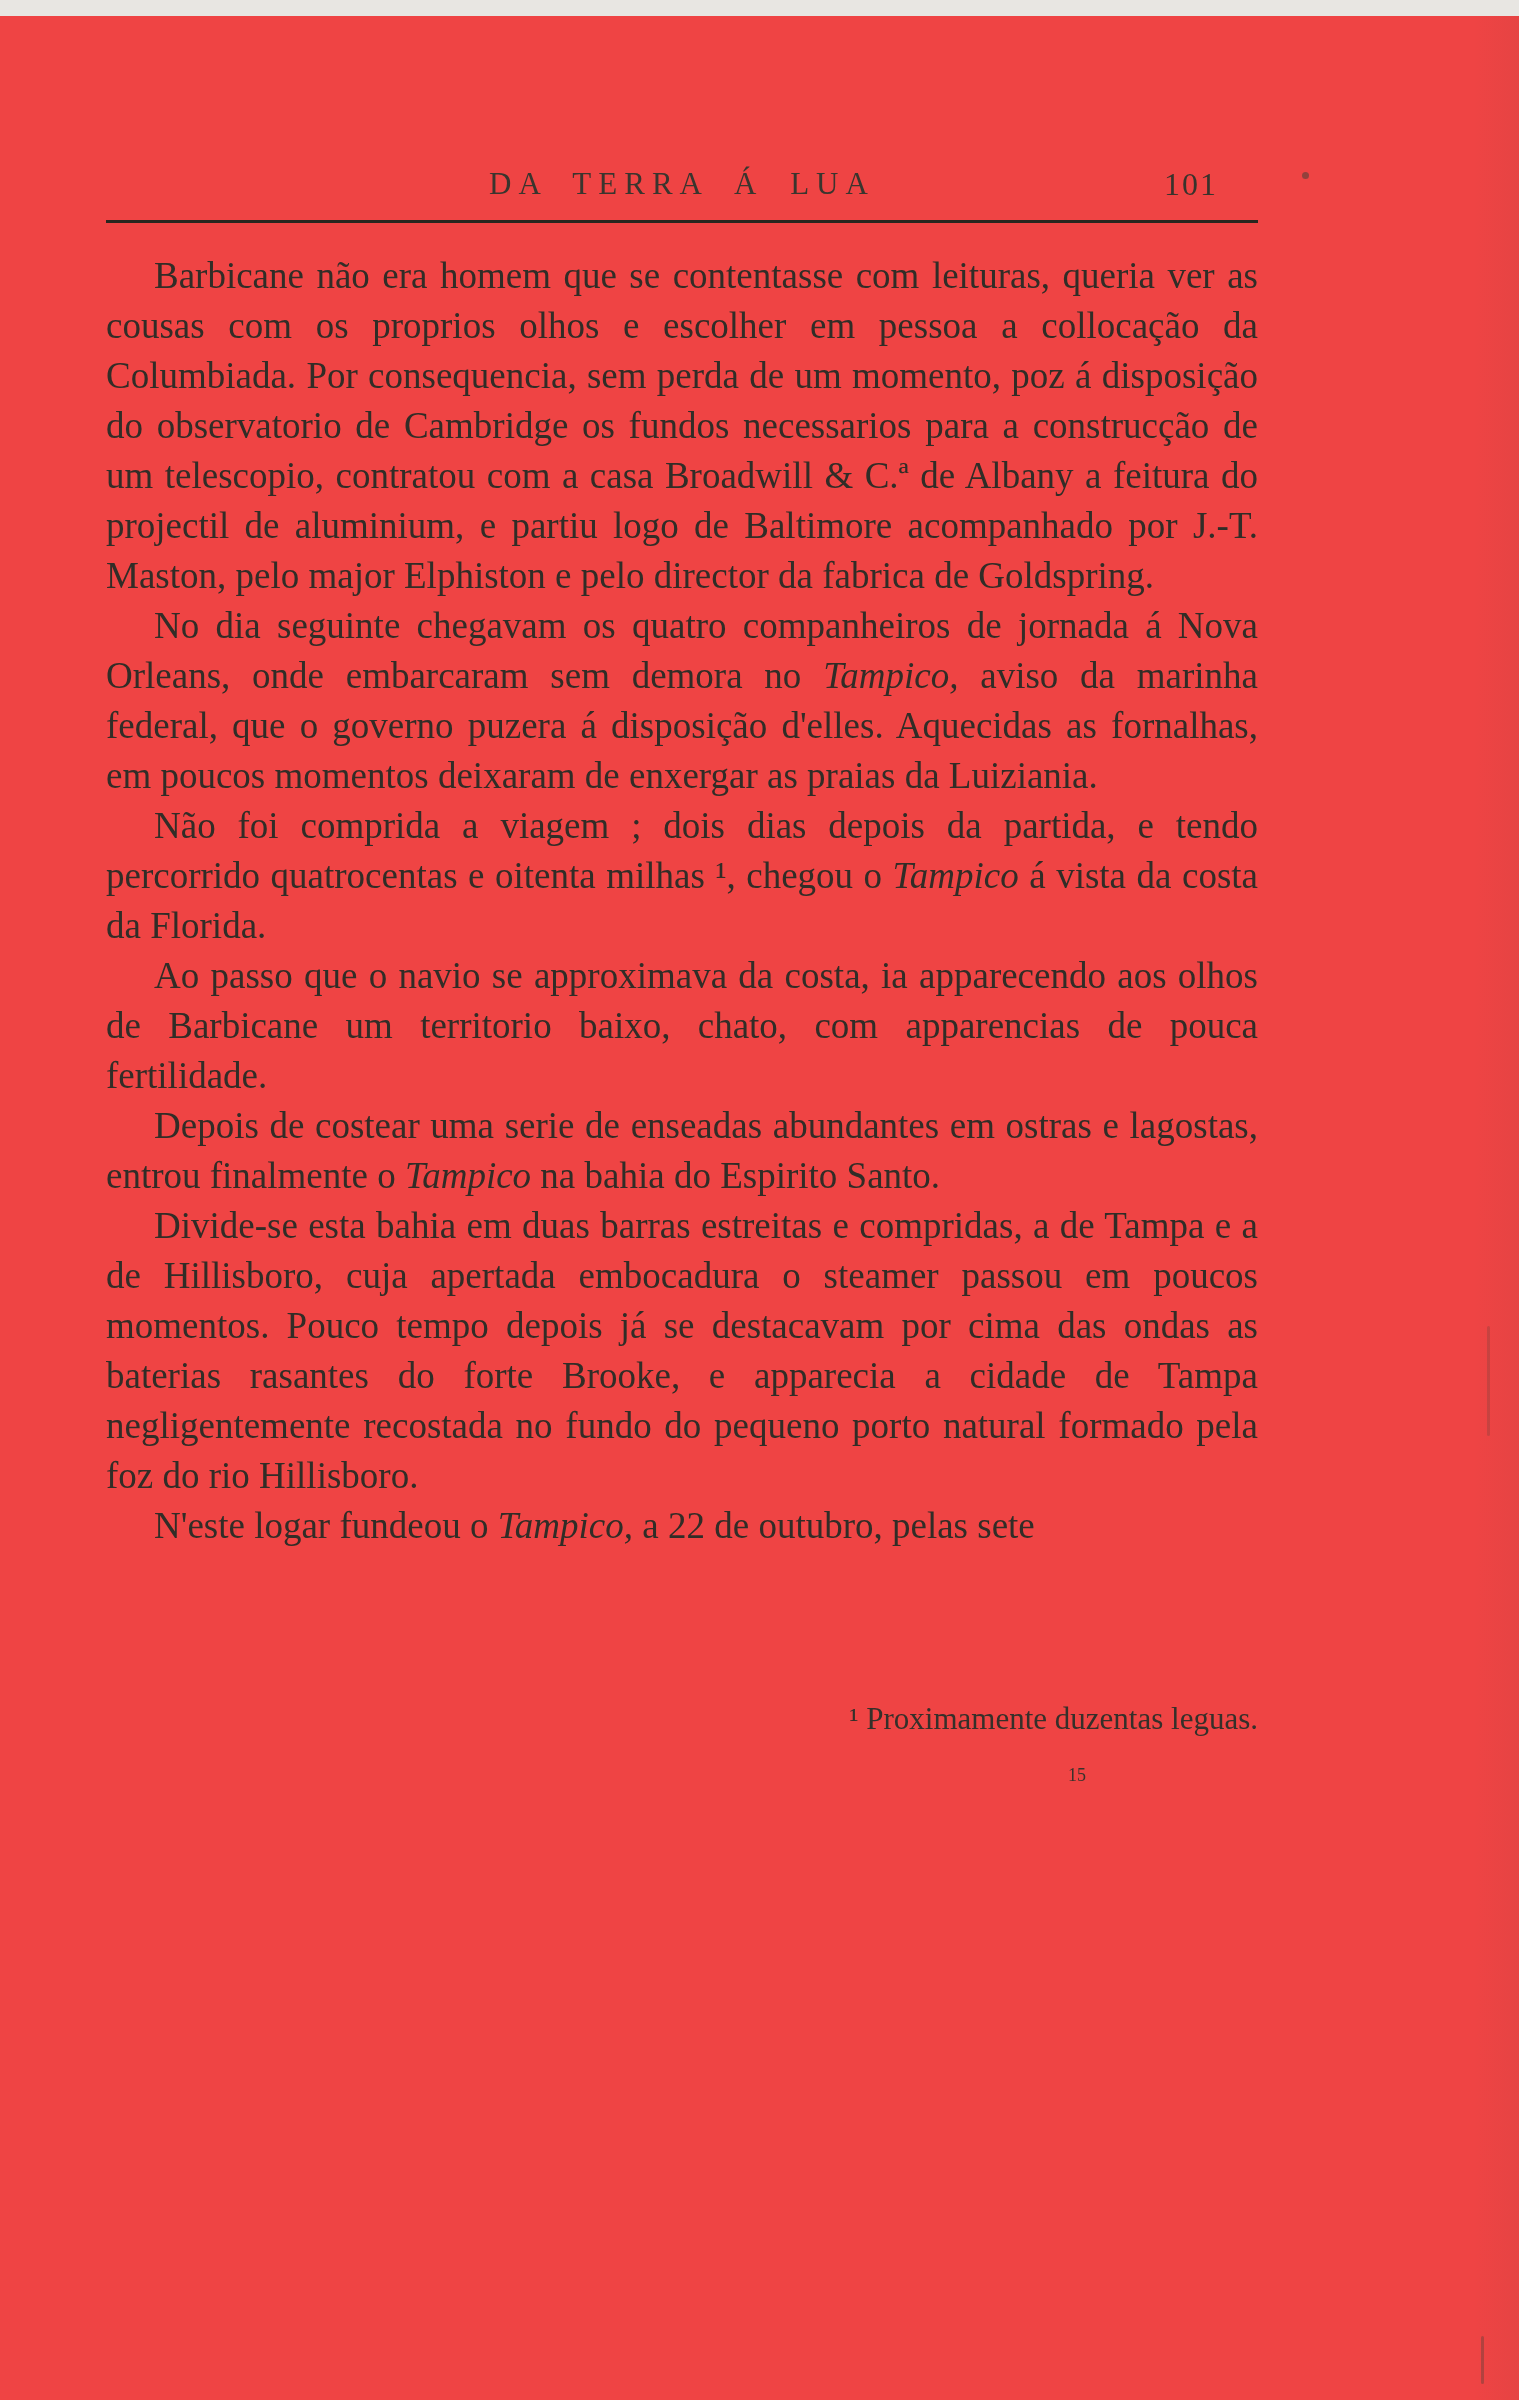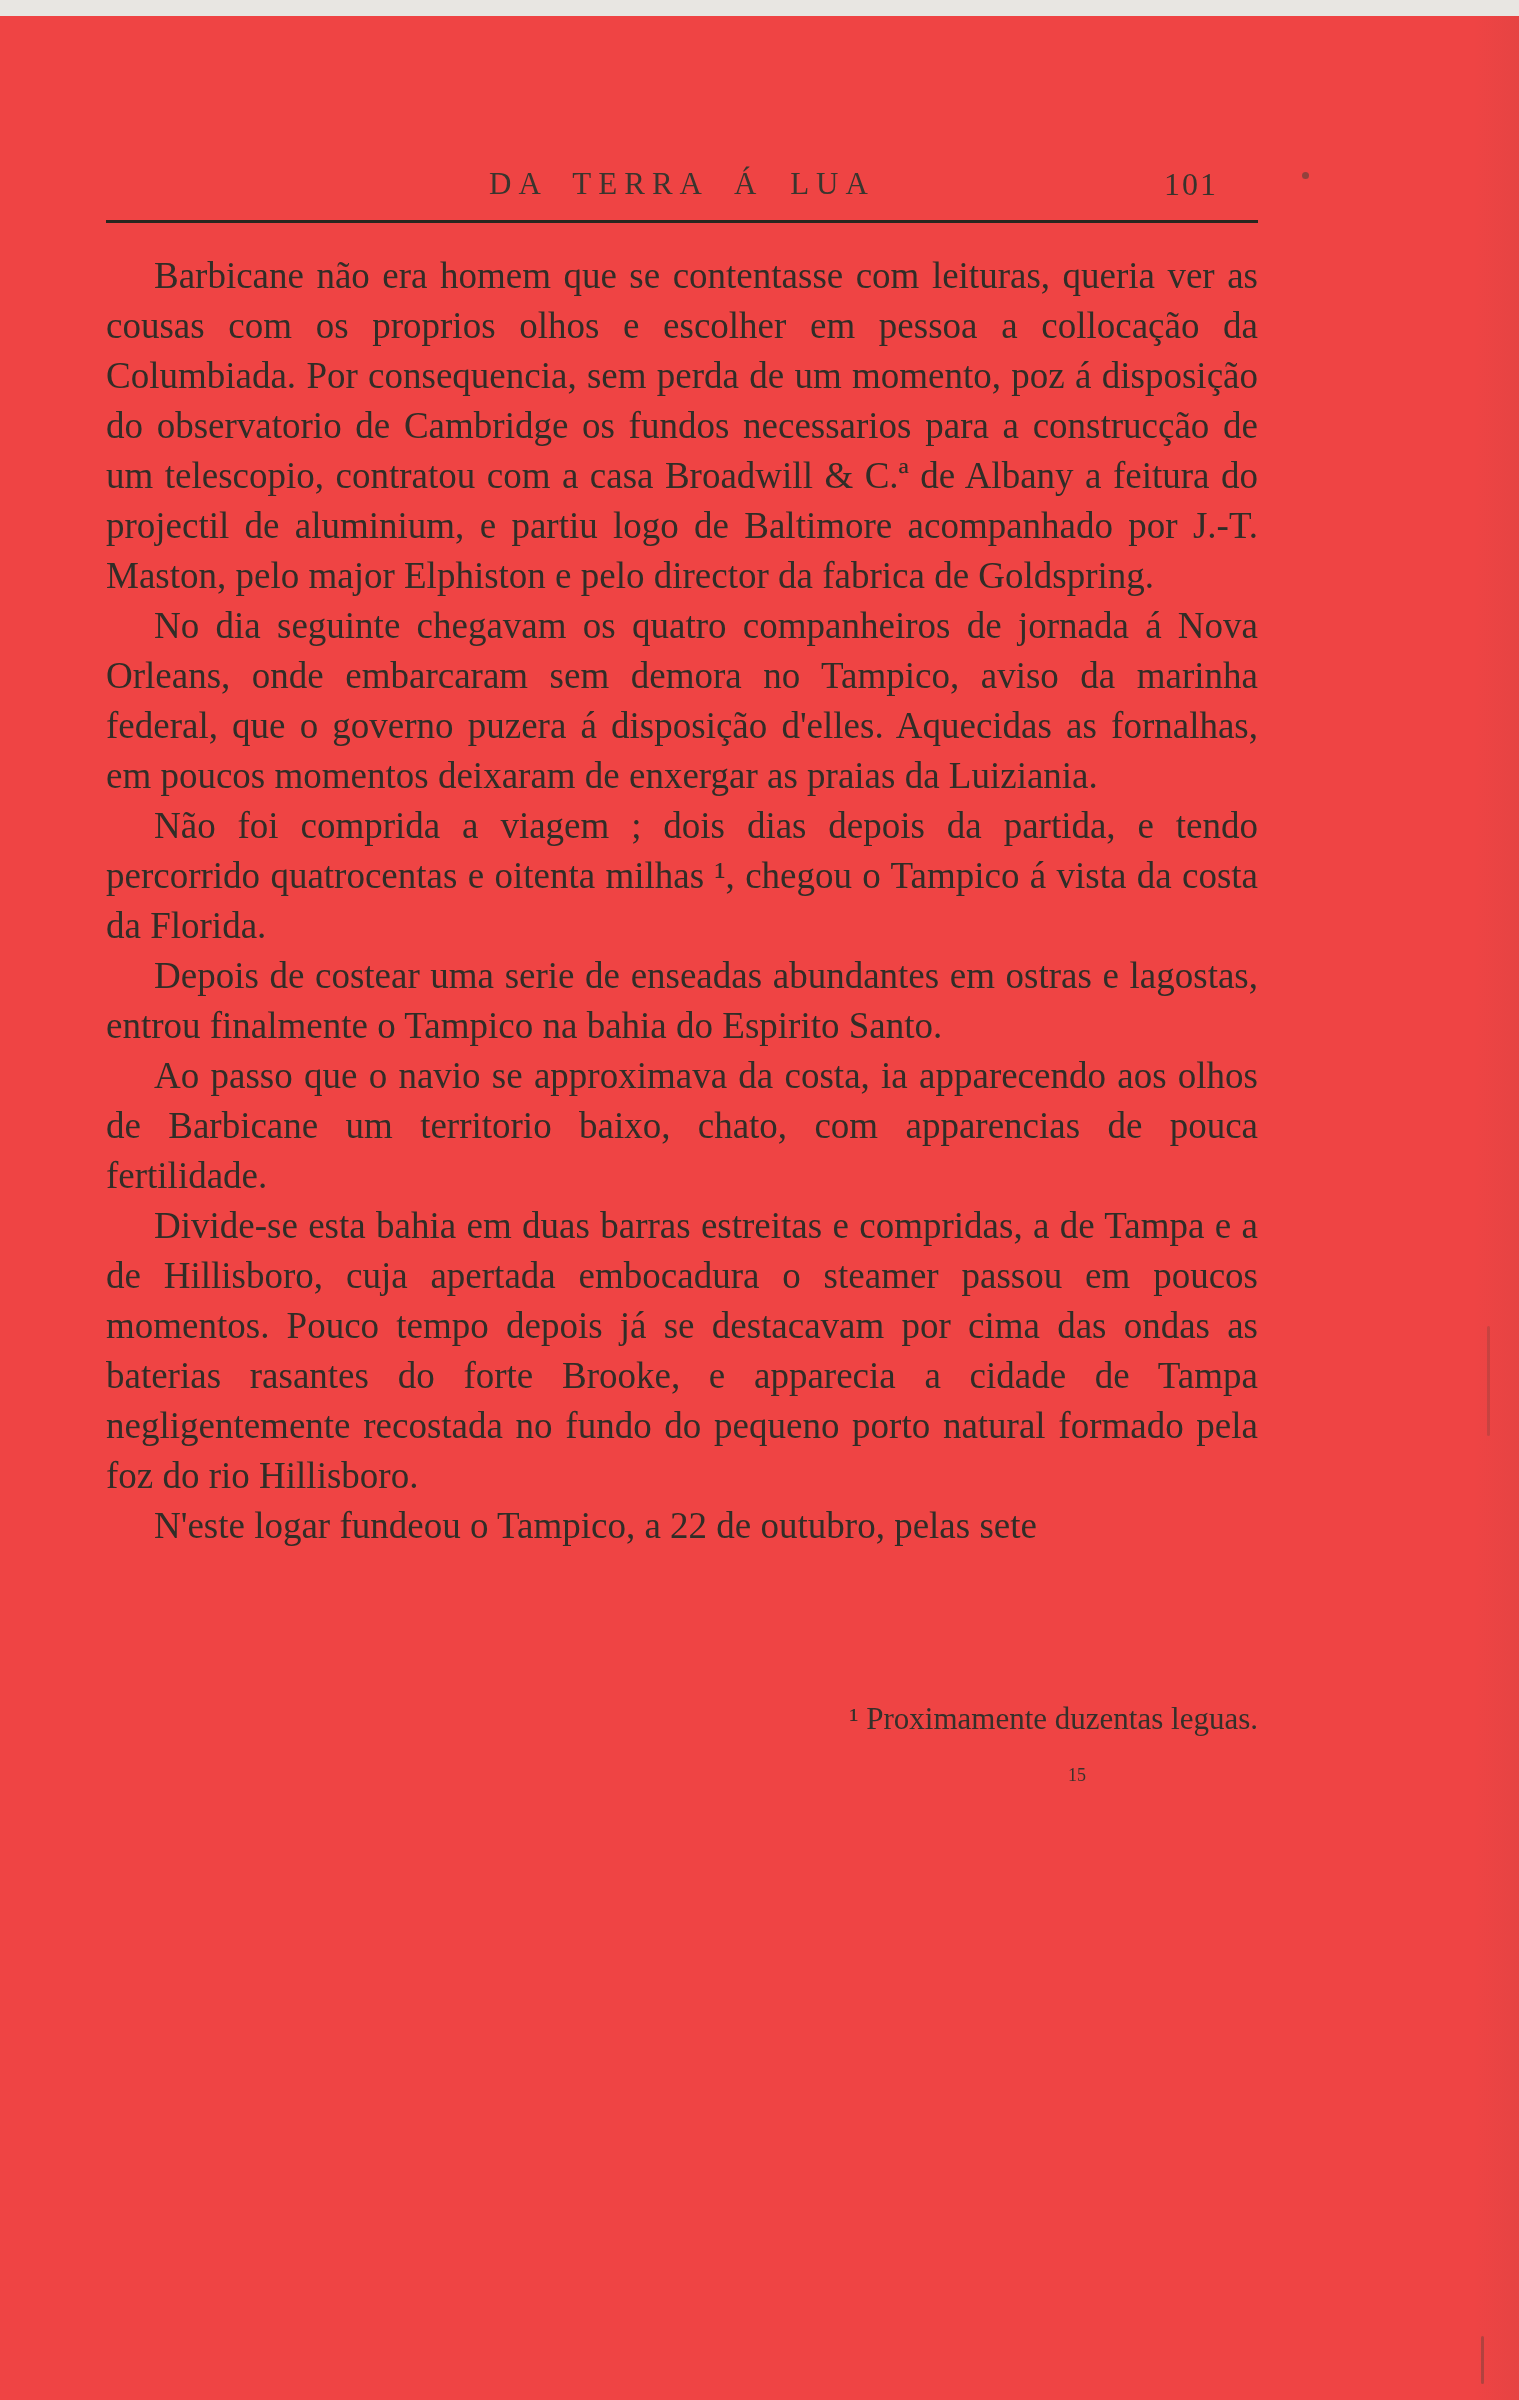--- a/index.html
+++ b/index.html
@@ -62,21 +62,21 @@
   .body-text {
     margin-top: 28px;
     font-size: 37px;
     line-height: 50px;
     text-align: justify;
   }
   .body-text p {
     margin: 0;
     text-indent: 48px;
   }
-  .it { }
+  .it { font-style: italic; }
   .footnote {
     margin-top: 150px;
     padding-left: 46px;
     font-size: 31px;
     color: #35302a;
     text-align: right;
   }
   .signature {
     margin-top: 28px;
     padding-right: 172px;
@@ -124,22 +124,22 @@
       <div class="running-title">DA TERRA Á LUA</div>
       <div class="folio">101</div>
     </div>
 
     <hr class="head-rule">
 
     <div class="body-text">
         <p><span>Barbicane não era homem que se contentasse com leituras, queria ver as cousas com os proprios olhos e escolher em pessoa a collocação da Columbiada. Por consequencia, sem perda de um momento, poz á disposição do observatorio de Cambridge os fundos necessarios para a construcção de um telescopio, contratou com a casa Broadwill &amp; C.ª de Albany a feitura do projectil de aluminium, e partiu logo de Baltimore acompanhado por J.-T. Maston, pelo major Elphiston e pelo director da fabrica de Goldspring.</span></p>
         <p><span>No dia seguinte chegavam os quatro companheiros de jornada á Nova Orleans, onde embarcaram sem demora no </span><span class="it">Tampico,</span><span> aviso da marinha federal, que o governo puzera á disposição d'elles. Aquecidas as fornalhas, em poucos momentos deixaram de enxergar as praias da Luiziania.</span></p>
         <p><span>Não foi comprida a viagem ; dois dias depois da partida, e tendo percorrido quatrocentas e oitenta milhas ¹, chegou o </span><span class="it">Tampico</span><span> á vista da costa da Florida.</span></p>
+        <p><span>Ao passo que o navio se approximava da costa, ia apparecendo aos olhos de Barbicane um territorio baixo, chato, com apparencias de pouca fertilidade.</span></p>
         <p><span>Depois de costear uma serie de enseadas abundantes em ostras e lagostas, entrou finalmente o </span><span class="it">Tampico</span><span> na bahia do Espirito Santo.</span></p>
-        <p><span>Ao passo que o navio se approximava da costa, ia apparecendo aos olhos de Barbicane um territorio baixo, chato, com apparencias de pouca fertilidade.</span></p>
         <p><span>Divide-se esta bahia em duas barras estreitas e compridas, a de Tampa e a de Hillisboro, cuja apertada embocadura o steamer passou em poucos momentos. Pouco tempo depois já se destacavam por cima das ondas as baterias rasantes do forte Brooke, e apparecia a cidade de Tampa negligentemente recostada no fundo do pequeno porto natural formado pela foz do rio Hillisboro.</span></p>
         <p><span>N'este logar fundeou o </span><span class="it">Tampico,</span><span> a 22 de outubro, pelas sete</span></p>
       </div>
 
     <div class="footnote">¹ Proximamente duzentas leguas.</div>
 
     <div class="signature">15</div>
 
   </div>
 

